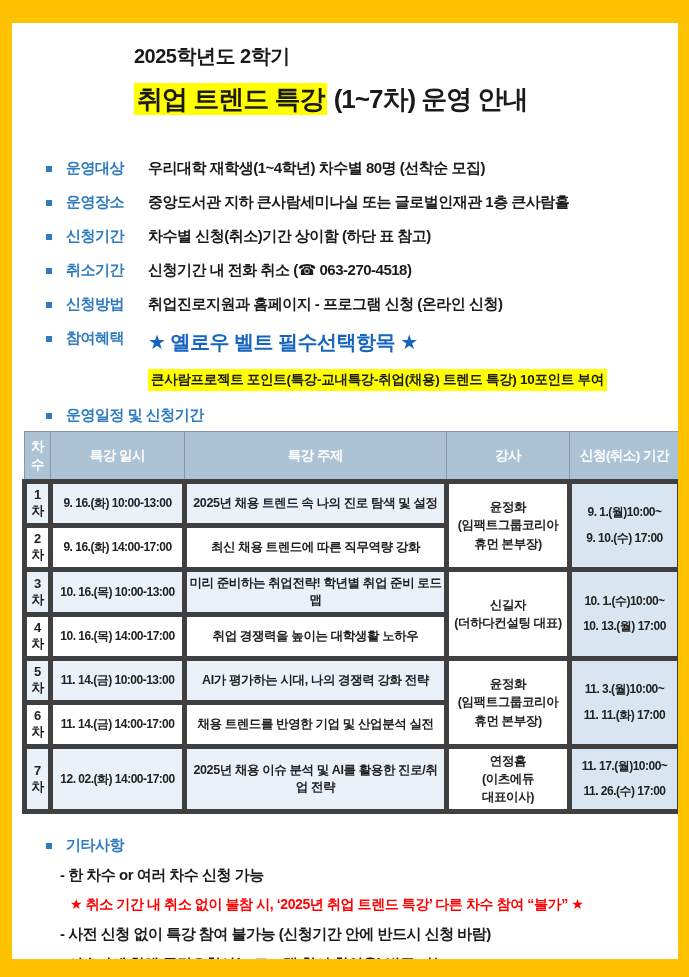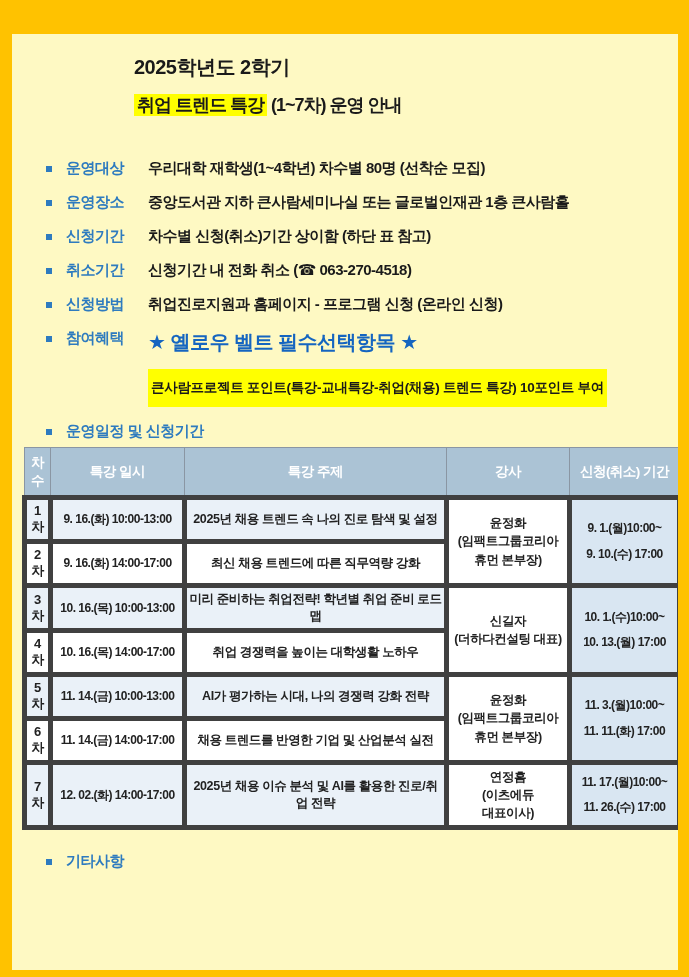--- a/index.html
+++ b/index.html
@@ -4,38 +4,38 @@
 <style>
   * { box-sizing: border-box; }
   html,body { margin:0; padding:0; }
   body {
     width:689px; height:977px; position:relative;
     background:#FFC200;
     font-family:"Liberation Sans","DejaVu Sans",sans-serif;
     color:#1a1a1a;
   }
   .page {
-    position:absolute; left:12px; top:34px; width:666px; height:936px;
-    background:#fef9c3; overflow:hidden;
+    position:absolute; left:12px; top:23px; width:666px; height:936px;
+    background:#ffffff; overflow:hidden;
   }
   
   .title-block { margin:20px 0 0 122px; }
   .subtitle { font-size:20px; font-weight:bold; letter-spacing:-0.5px; }
-  .main-title { font-size:18px; font-weight:bold; letter-spacing:-1px; margin-top:12px; }
+  .main-title { font-size:26px; font-weight:bold; letter-spacing:-1px; margin-top:12px; }
   .hl { background:#FFFF00; padding:1px 3px; }
   
   .info-list { margin:42px 0 0 34px; }
   .info-item { display:flex; align-items:flex-start; margin-bottom:15px; }
   .bullet { width:6px; height:6px; background:#2E7BBF; margin:7px 14px 0 0; flex-shrink:0; }
   .ilabel { color:#2E7BBF; font-weight:bold; font-size:15px; width:82px; flex-shrink:0; letter-spacing:-0.5px; }
   .ilabel.wide { width:auto; }
   .ibody { font-weight:bold; font-size:15px; letter-spacing:-0.5px; }
   .red-note { color:#FF0000; font-weight:bold; font-size:14px; letter-spacing:-0.4px; margin-top:15px; }
   .benefit-line { color:#1565C0; font-weight:bold; font-size:20px; letter-spacing:-0.5px; }
-  .hl-note { display:inline-block; background:#FFFF00; font-weight:bold; font-size:13.5px; letter-spacing:-0.3px; margin-top:13px; padding:10px 3px; }
+  .hl-note { display:inline-block; background:#FFFF00; font-weight:bold; font-size:13.5px; letter-spacing:-0.3px; margin-top:13px; padding:2px 3px; }
   
   table.schedule { border-collapse:collapse; table-layout:fixed; width:655px; margin:6px 0 0 10px;padding-left:8px; }
   .schedule th {
     background:#ABC3D5; color:#ffffff; font-weight:bold; font-size:13.5px;
     letter-spacing:-0.5px; border:1px solid #8a96a3; height:50px; padding:2px; word-break:break-all;
   }
   .schedule td {
     border:5px solid #404040; text-align:center; vertical-align:middle;
     font-weight:bold; color:#222; padding:3px 2px; letter-spacing:-0.4px;
   }
@@ -177,15 +177,21 @@
 11. 26.(수) 17:00</td>
     </tr>
   </tbody>
     </table>
 
   <div class="etc">
     <div class="etc-head">
       <span class="bullet"></span>
       <span class="ilabel wide">기타사항</span>
     </div>
+    <div class="etc-items">
+      <div class="etc-item">- 한 차수 or 여러 차수 신청 가능</div>
+      <div class="etc-item warn">★ 취소 기간 내 취소 없이 불참 시, ‘2025년 취업 트렌드 특강’ 다른 차수 참여 “불가” ★</div>
+      <div class="etc-item">- 사전 신청 없이 특강 참여 불가능 (신청기간 안에 반드시 신청 바람)</div>
+      <div class="etc-item">- 이수자에 한해 공결요청서(프로그램 참여 확인용) 발급 가능</div>
+    </div>
   </div>
 
 </div>
 
 </body></html>

